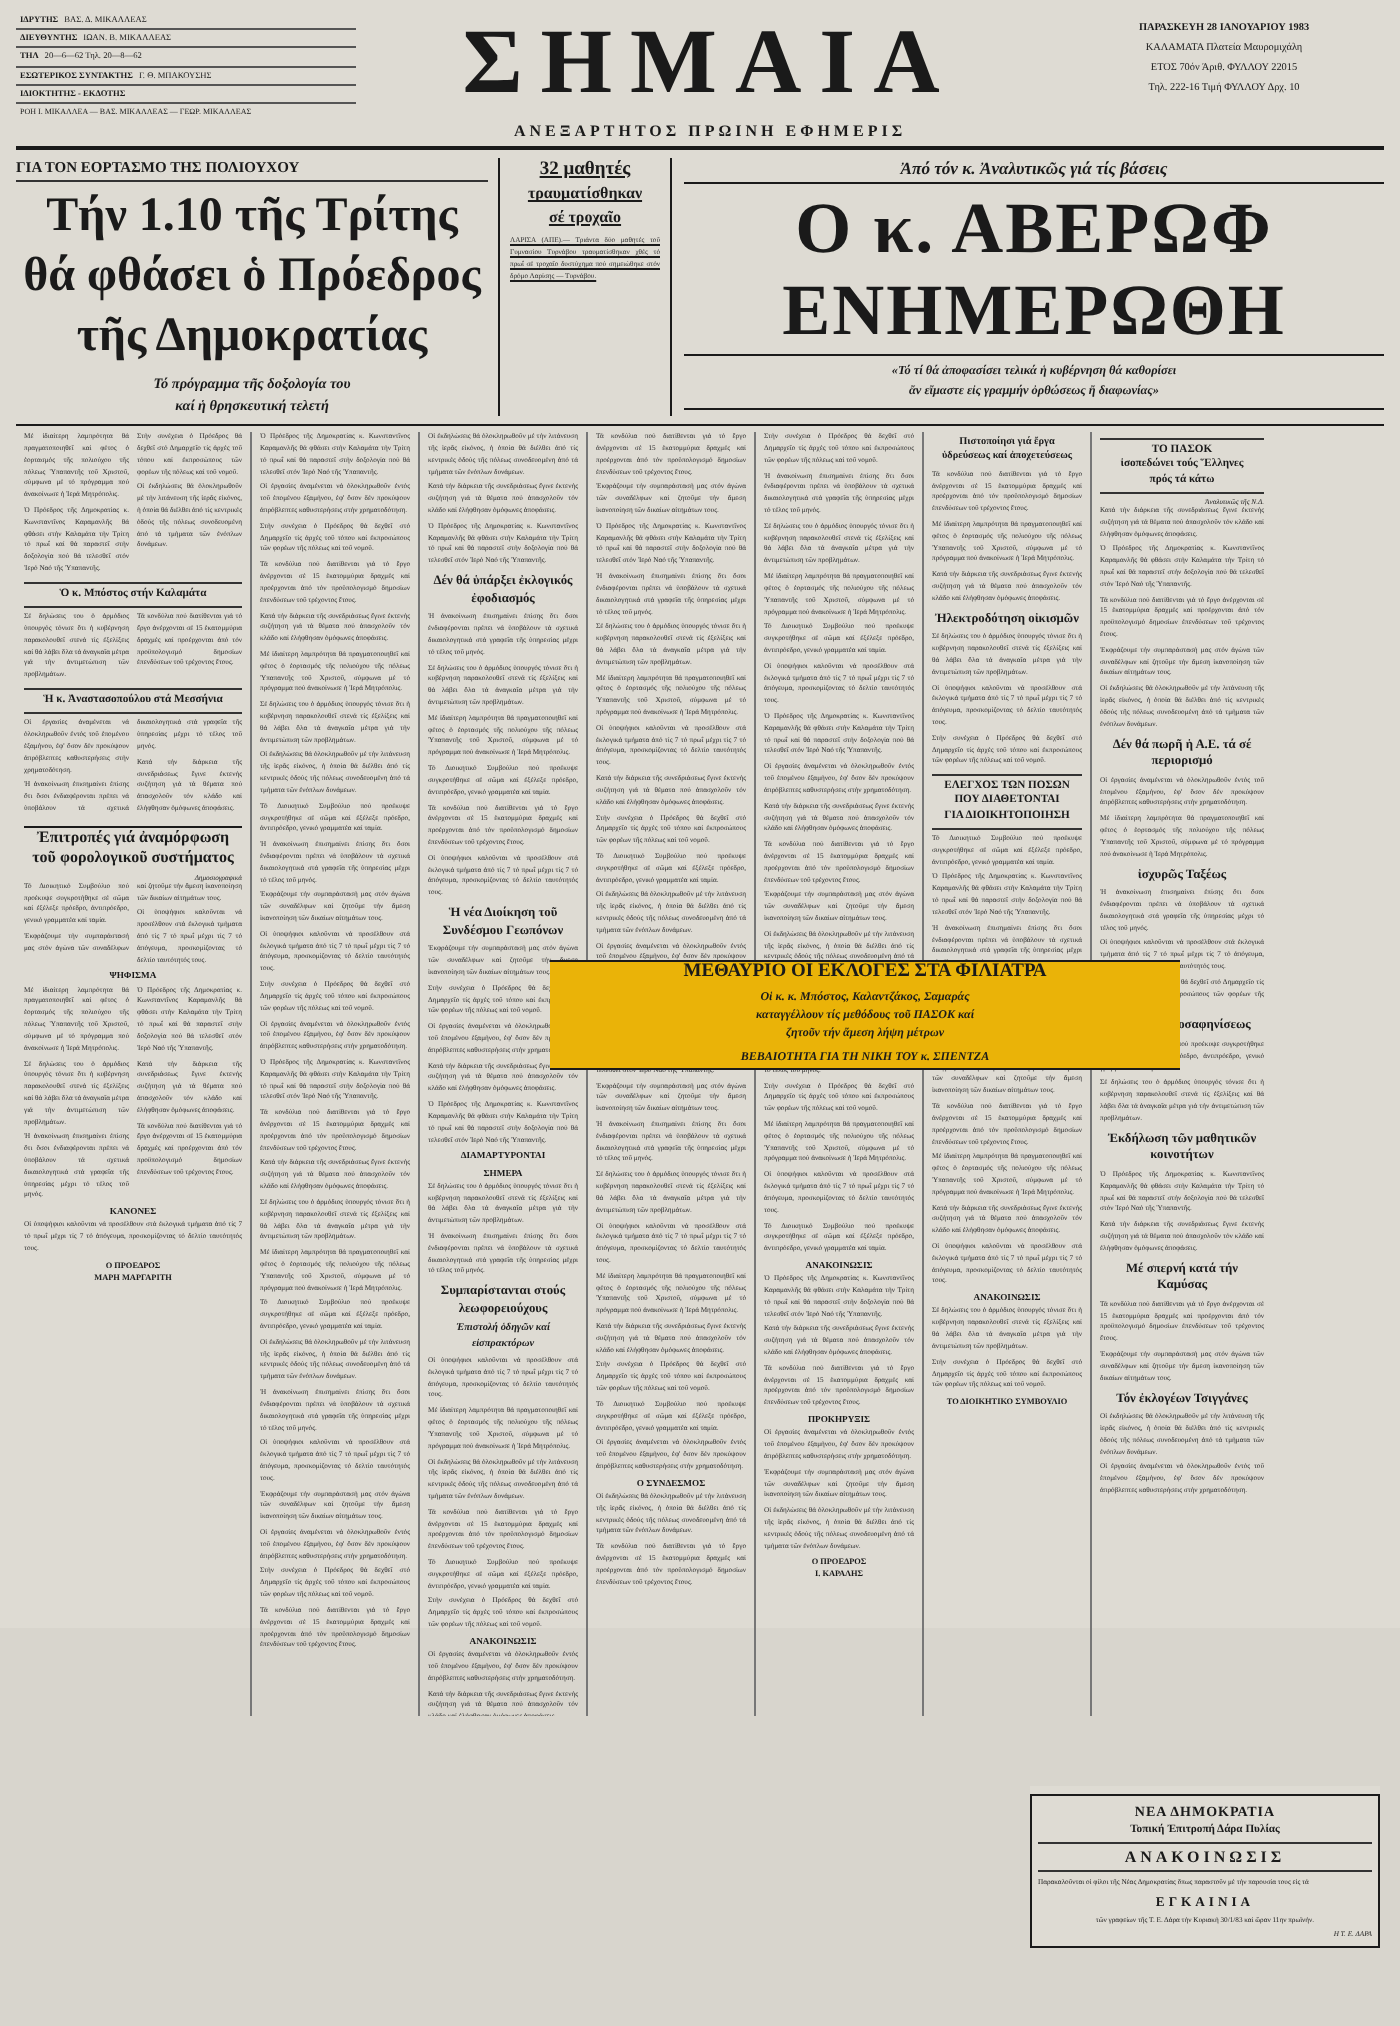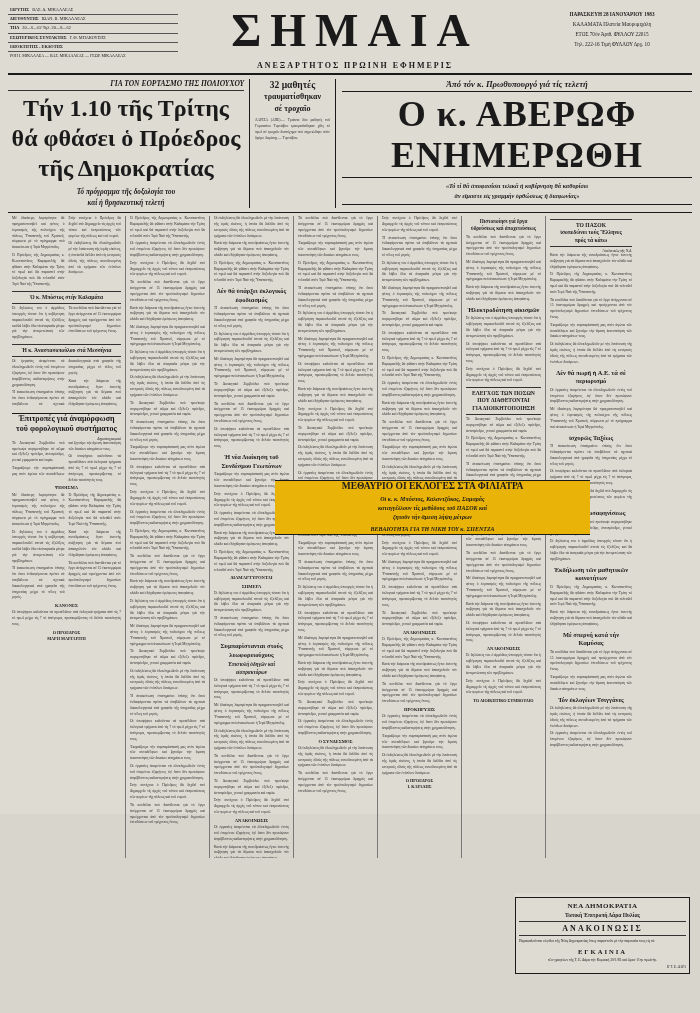--- a/index.html
+++ b/index.html
@@ -72,27 +72,26 @@
     color:#2a2a2a;
   }
   .body-text p{margin:0 0 2px 0;}
   
   .topzone{
     display:flex;
     margin-top:4px;
     align-items:stretch;
   }
   .tz-left{width:242px;padding-right:5px;border-right:1px solid #1a1a1a;}
-  .tz-mid{width:86px;padding:0 5px;border-right:1px solid #1a1a1a;}
+  .tz-mid{width:86px;padding:0 5px;border-right:1px solid #1a1a1a;text-decoration:underline;}
   .tz-right{flex:1;padding-left:6px;}
   .kicker{
-    text-align:right;
+    text-align:left;
     font-size:7.5px;
     font-weight:bold;
-    font-style:italic;
     border-bottom:.6px solid #333;
     padding-bottom:2px;margin-bottom:3px;
   }
   .head-main{
     text-align:center;
     font-size:24px;
     font-weight:bold;
     line-height:1.24;
   }
   .head-sub{
@@ -248,21 +247,21 @@
       <div class="head-sub">Τό πρόγραμμα τῆς δοξολογία του</div>
       <div class="head-sub" style="margin-top:0">καί ἡ θρησκευτική τελετή</div>
     </div>
     <div class="tz-mid col">
       <h2>32 μαθητές</h2>
       <div class="sub">τραυματίσθηκαν</div>
       <div class="sub">σέ τροχαῖο</div>
       <div class="body-text" style="margin-top:4px">ΛΑΡΙΣΑ (ΑΠΕ).— Τριάντα δύο μαθητές τοῦ Γυμνασίου Τυρνάβου τραυματίσθηκαν χθές τό πρωΐ σέ τροχαῖο δυστύχημα πού σημειώθηκε στόν δρόμο Λαρίσης — Τυρνάβου.</div>
     </div>
     <div class="tz-right col">
-      <div class="banner-top">Ἀπό τόν κ. Πρωθυπουργό γιά τίς τελετή</div>
+      <div class="banner-top">Ἀπό τόν κ. Ἀναλυτικῶς γιά τίς βάσεις</div>
       <div class="giant">Ο κ. ΑΒΕΡΩΦ</div>
       <div class="giant">ΕΝΗΜΕΡΩΘΗ</div>
       <div class="quotehead">
         <div>«Τό τί θά ἀποφασίσει τελικά ἡ κυβέρνηση θά καθορίσει</div>
         <div>ἄν εἴμαστε εἰς γραμμήν ὀρθώσεως ἤ διαφωνίας»</div>
       </div>
     </div>
   </div>
 
   <div class="grid">

